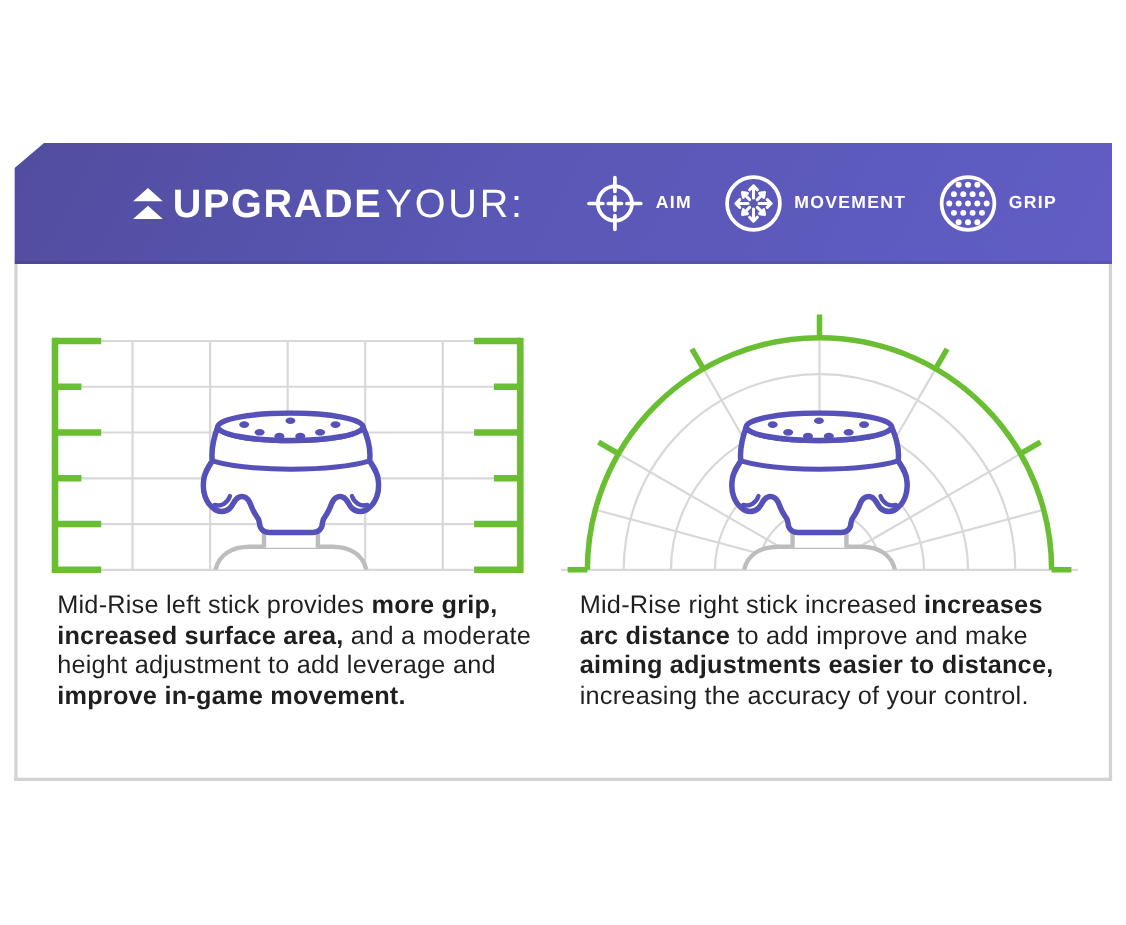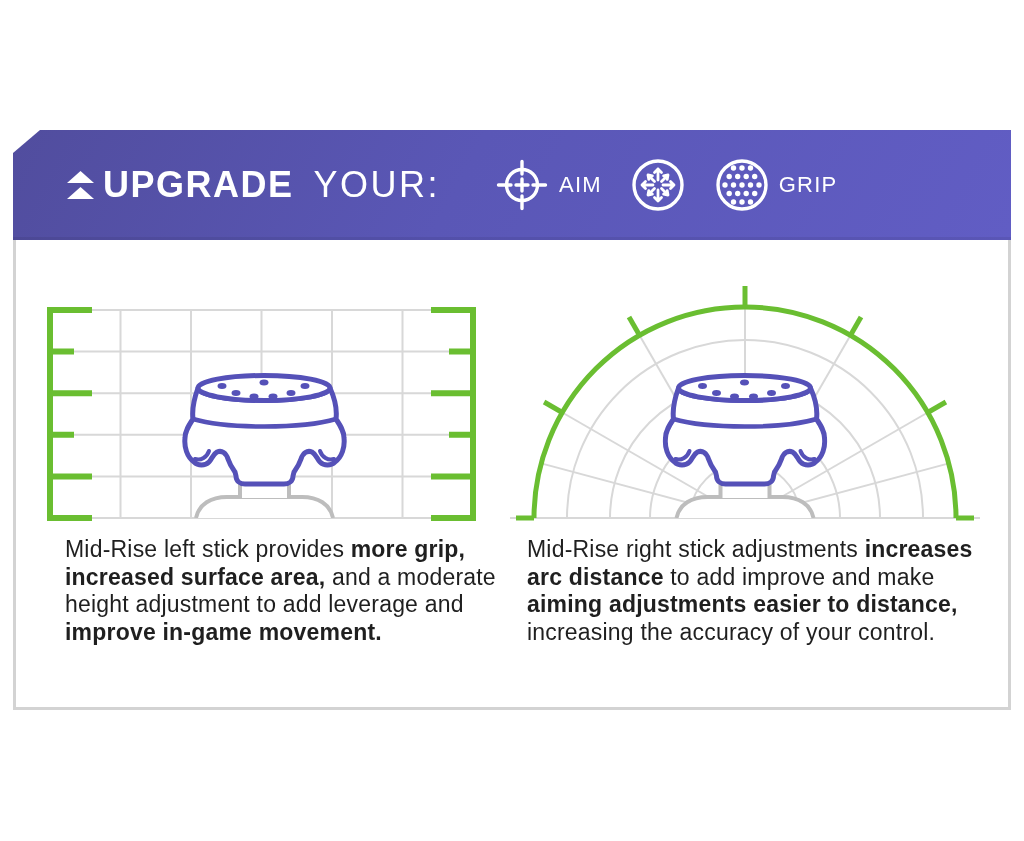--- a/index.html
+++ b/index.html
@@ -11,27 +11,27 @@
   
   .banner{
     position:absolute;left:13px;top:130px;width:998px;height:110px;
     background:linear-gradient(118deg,
       var(--banner-purple-dark,#514d9e) 0%,
       var(--banner-purple,#5a57b6) 45%,
       var(--banner-purple-light,#615dc4) 100%);
     clip-path:polygon(27px 0,100% 0,100% 100%,0 100%,0 23px);
     box-shadow:inset 0 -3px 0 rgba(0,0,0,.07);
   }
-  .banner-inner{display:flex;align-items:center;height:100%;padding-left:54px;}
+  .banner-inner{display:flex;align-items:center;height:100%;padding-left:108px;}
   .banner-title{display:flex;align-items:center;margin-right:26px;white-space:nowrap;}
   .upgrade-icon{margin-right:9px;display:block;}
   .title-bold{color:#fff;font-size:36px;font-weight:700;letter-spacing:1.5px;}
-  .title-rest{color:#fff;font-size:36px;font-weight:400;letter-spacing:2.5px;margin-left:20px;}
+  .title-rest{color:#fff;font-size:36px;font-weight:400;letter-spacing:2.5px;margin-left:3px;}
   .feature{display:flex;align-items:center;margin-left:28px;white-space:nowrap;}
-  .feature-label{color:#fff;font-size:22px;font-weight:400;letter-spacing:1.2px;margin-left:9px;}
+  .feature-label{color:#fff;font-size:16px;font-weight:700;letter-spacing:1.2px;margin-left:9px;}
   .b-icon{display:block;}
   .b-icon .wline{stroke:#fff;fill:none;stroke-width:3.4;stroke-linecap:round;}
   .b-icon .wthin{stroke:#fff;fill:none;stroke-width:2.8;stroke-linecap:round;stroke-linejoin:round;}
   .b-icon .wdot{fill:#fff;}
   
   .content-box{
     position:absolute;left:13px;top:240px;width:998px;height:470px;
     background:#fff;box-sizing:border-box;
     border-left:3px solid var(--border-gray,#d3d3d3);
     border-right:3px solid var(--border-gray,#d3d3d3);
@@ -48,21 +48,21 @@
   .stick-purple{stroke:var(--stick-purple,#5551b8);fill:none;}
   .stick-purple-fill{stroke:var(--stick-purple,#5551b8);fill:#ffffff;}
   .stick-dot{fill:var(--stick-purple,#5551b8);}
   .stick-gray{stroke:var(--base-gray,#bdbdbd);fill:#ffffff;}
   
   .caption{
     position:absolute;top:536px;color:var(--text-dark,#1f1f1f);
     font-size:23px;line-height:1.2;letter-spacing:0.2px;margin:0;
   }
   .caption strong{font-weight:700;}
-  #caption-left{left:65px;width:442px;}
+  #caption-left{left:52px;width:442px;}
   #caption-right{left:527px;width:455px;}
 </style>
 </head>
 <body>
 
 <svg width="0" height="0" style="position:absolute" aria-hidden="true">
   <defs>
     <symbol id="thumbstick" viewBox="0 0 165 145">
 
       <path class="stick-gray" stroke-width="4" d="M 14,145 C 17,131 29,124 45,124 L 120,124 C 136,124 148,131 151,145"></path>
@@ -129,20 +129,21 @@
         <circle class="wline" cx="28" cy="28" r="24"></circle>
         <path class="wthin" d="M28,23 L28,12 M24.5,15.5 L28,12 L31.5,15.5"></path>
         <path class="wthin" d="M28,33 L28,44 M24.5,40.5 L28,44 L31.5,40.5"></path>
         <path class="wthin" d="M33,28 L44,28 M40.5,24.5 L44,28 L40.5,31.5"></path>
         <path class="wthin" d="M23,28 L12,28 M15.5,24.5 L12,28 L15.5,31.5"></path>
         <path class="wthin" d="M31.5,24.5 L38,18 M33.6,18.8 L38,18 L37.2,22.4"></path>
         <path class="wthin" d="M24.5,24.5 L18,18 M22.4,18.8 L18,18 L18.8,22.4"></path>
         <path class="wthin" d="M31.5,31.5 L38,38 M33.6,37.2 L38,38 L37.2,33.6"></path>
         <path class="wthin" d="M24.5,31.5 L18,38 M22.4,37.2 L18,38 L18.8,33.6"></path>
       </svg>
+      <span class="feature-label">MOVEMENT</span>
     </div>
 
     <div class="feature">
       <svg class="b-icon" width="56" height="56" viewBox="0 0 56 56">
         <circle class="wline" cx="28" cy="28" r="24"></circle>
         <g>
           <circle class="wdot" cx="19.5" cy="11" r="2.7"></circle>
             <circle class="wdot" cx="28" cy="11" r="2.7"></circle>
             <circle class="wdot" cx="36.5" cy="11" r="2.7"></circle>
           <circle class="wdot" cx="15.2" cy="19.5" r="2.7"></circle>
@@ -204,13 +205,13 @@
     <path class="green-tick" d="M422.7,130.5 L440.9,120"></path>
     <path class="green-tick" d="M345.5,53.3 L356,35.1"></path>
     <path class="green-tick" d="M240,25 L240,4"></path>
     <path class="green-tick" d="M134.5,53.3 L124,35.1"></path>
     <path class="green-tick" d="M57.3,130.5 L39.1,120"></path>
   </g>
   <use href="#thumbstick" x="157.5" y="91" width="165" height="145"></use>
 </svg>
 
 <p id="caption-left" class="caption"><span>Mid-Rise left stick provides </span><strong>more grip, increased surface area,</strong><span> and a moderate height adjustment to add leverage and </span><strong>improve in-game movement.</strong></p>
-<p id="caption-right" class="caption"><span>Mid-Rise right stick adjustments </span><strong>increases arc distance</strong><span> to add improve and make </span><strong>aiming adjustments easier to distance,</strong><span> increasing the accuracy of your control.</span></p>
+<p id="caption-right" class="caption"><span>Mid-Rise right stick increased </span><strong>increases arc distance</strong><span> to add improve and make </span><strong>aiming adjustments easier to distance,</strong><span> increasing the accuracy of your control.</span></p>
 
 </body></html>

